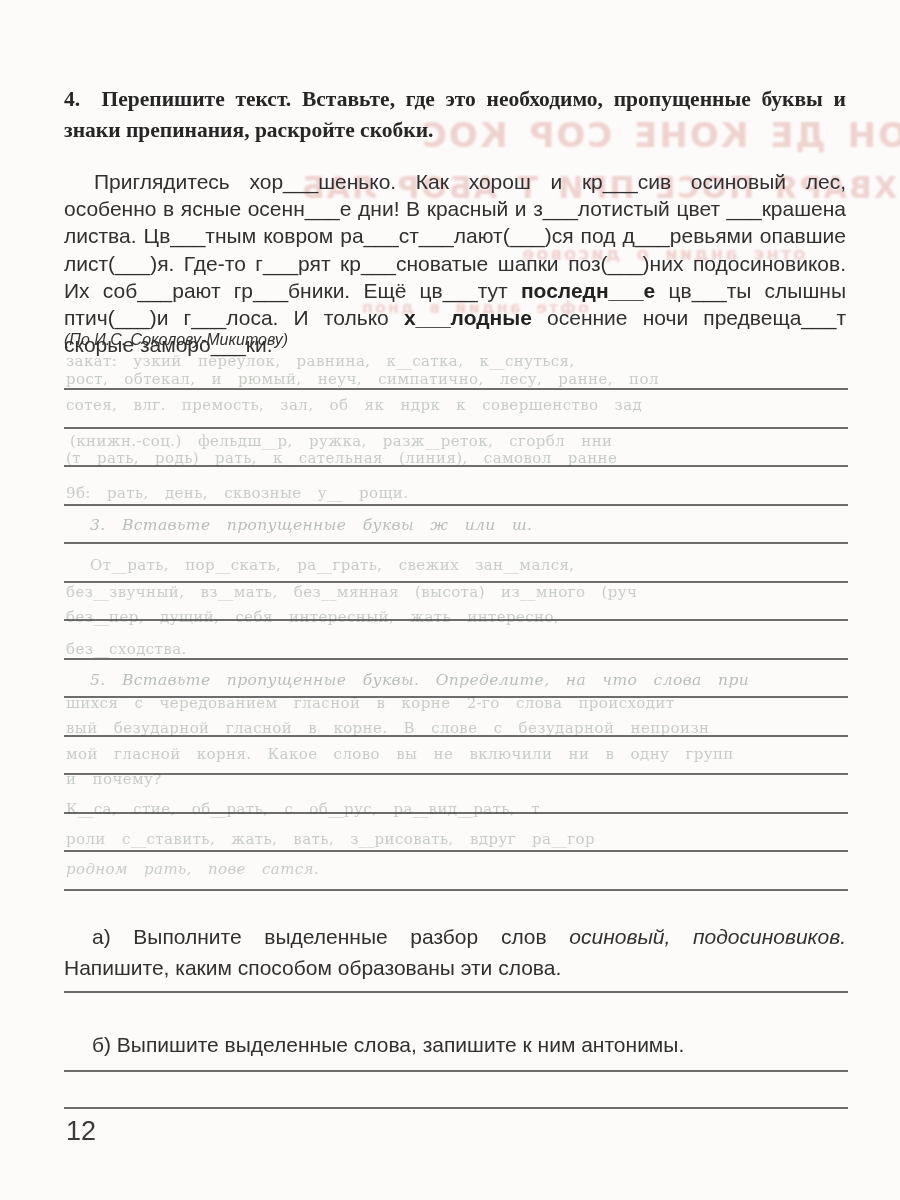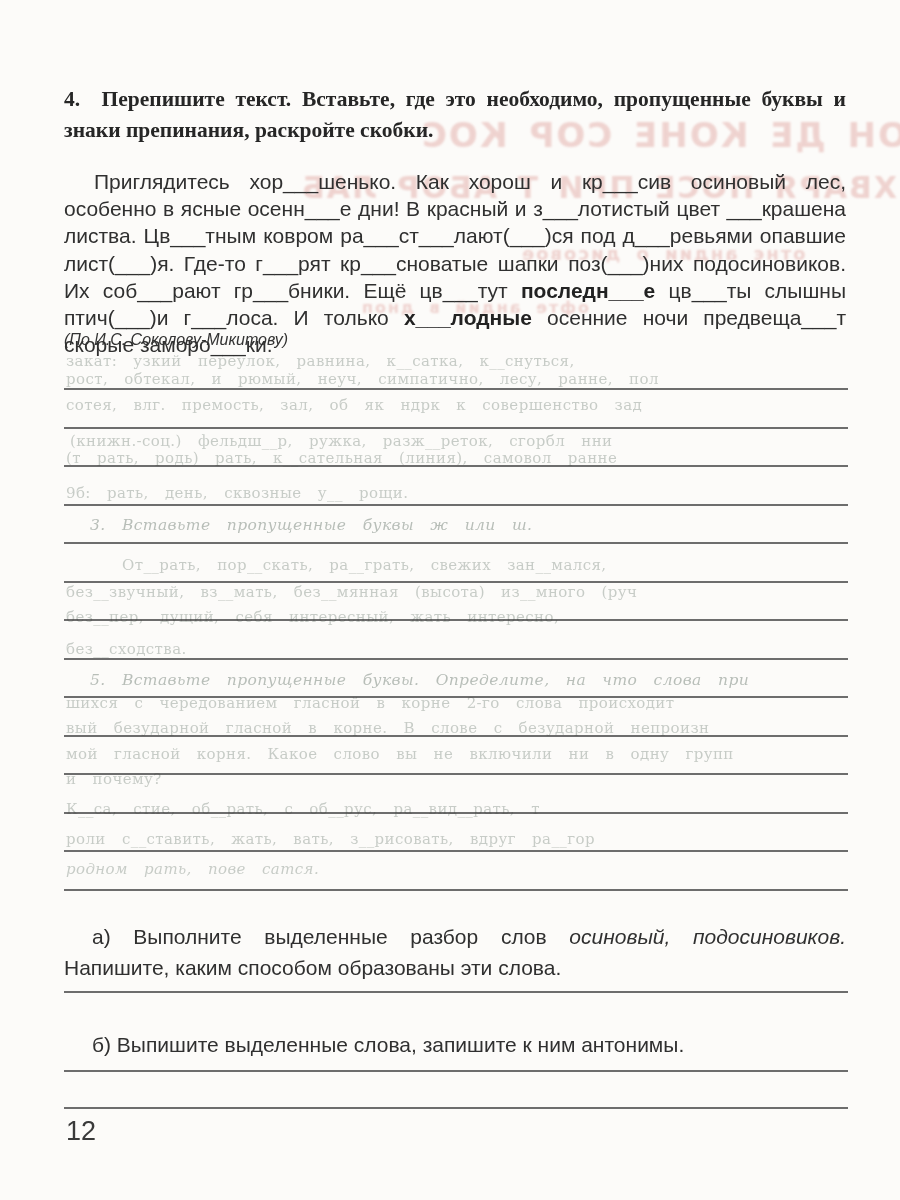--- a/index.html
+++ b/index.html
@@ -70,21 +70,21 @@
       <div class="ghost pink" style="left: 300px; top: 170px; font-size: 30px;">ХВАРЯ ПОСЕ ПРИ Т АБОР  ЛАБ</div>
       <div class="ghost pink" style="left: 520px; top: 243px; font-size: 18px;">отнє андии о дисовое</div>
       <div class="ghost pink" style="left: 360px; top: 298px; font-size: 16px;">офте андий в дноп</div>
       <div class="ghost gray" style="left: 66px; top: 352px; font-size: 15px;">закат:  узкий переулок,  равнина,  к__сатка,  к__снуться,</div>
       <div class="ghost gray" style="left: 66px; top: 370px; font-size: 15px;">рост,  обтекал,  и  рюмый,  неуч,  симпатично,  лесу,  ранне,  пол</div>
       <div class="ghost gray" style="left: 66px; top: 396px; font-size: 15px;">сотея, влг.  премость, зал, об  як  ндрк  к  совершенство  зад</div>
       <div class="ghost gray" style="left: 70px; top: 432px; font-size: 15px;">(книжн.-соц.)  фельдш__р,  ружка,  разж__реток,  сгорбл  нни</div>
       <div class="ghost gray" style="left: 66px; top: 449px; font-size: 15px;">(т  рать, родь)  рать,  к__сательная  (линия),  самовол  ранне</div>
       <div class="ghost gray" style="left: 66px; top: 484px; font-size: 15px;">9б:  рать, день,  сквозные  у__ рощи.</div>
       <div class="ghost gray-italic" style="left: 90px; top: 516px; font-size: 15.5px;">3.  Вставьте пропущенные буквы ж или ш.</div>
-      <div class="ghost gray" style="left: 90px; top: 556px; font-size: 15px; margin-left: 32px;">От__рать,  пор__скать,  ра__грать,  свежих  зан__мался,</div>
+      <div class="ghost gray" style="left: 90px; top: 556px; font-size: 15px;">От__рать,  пор__скать,  ра__грать,  свежих  зан__мался,</div>
       <div class="ghost gray" style="left: 66px; top: 583px; font-size: 15px;">без__звучный,  вз__мать,  без__мянная (высота)  из__много (руч</div>
       <div class="ghost gray" style="left: 66px; top: 608px; font-size: 15px;">без__пер,  дущий,  себя  интересный,  жать  интересно,</div>
       <div class="ghost gray" style="left: 66px; top: 640px; font-size: 15px;">без__сходства.</div>
       <div class="ghost gray-italic" style="left: 90px; top: 671px; font-size: 15.5px;">5.  Вставьте пропущенные буквы. Определите, на что слова при</div>
       <div class="ghost gray" style="left: 66px; top: 694px; font-size: 15px;">шихся с чередованием гласной в корне 2-го слова происходит</div>
       <div class="ghost gray" style="left: 66px; top: 719px; font-size: 15px; text-align: center;">вый безударной гласной в корне. В слове с безударной непроизн</div>
       <div class="ghost gray" style="left: 66px; top: 745px; font-size: 15px;">мой гласной корня. Какое слово вы не включили ни в одну групп</div>
       <div class="ghost gray" style="left: 66px; top: 770px; font-size: 15px;">и почему?</div>
       <div class="ghost gray" style="left: 66px; top: 800px; font-size: 15px;">К__са,  стие,  об__рать,  с  об__рус,  ра__вид__рать,  т</div>
       <div class="ghost gray" style="left: 66px; top: 830px; font-size: 15px;">роли  с__ставить,  жать,  вать,  з__рисовать,  вдруг  ра__гор</div>

